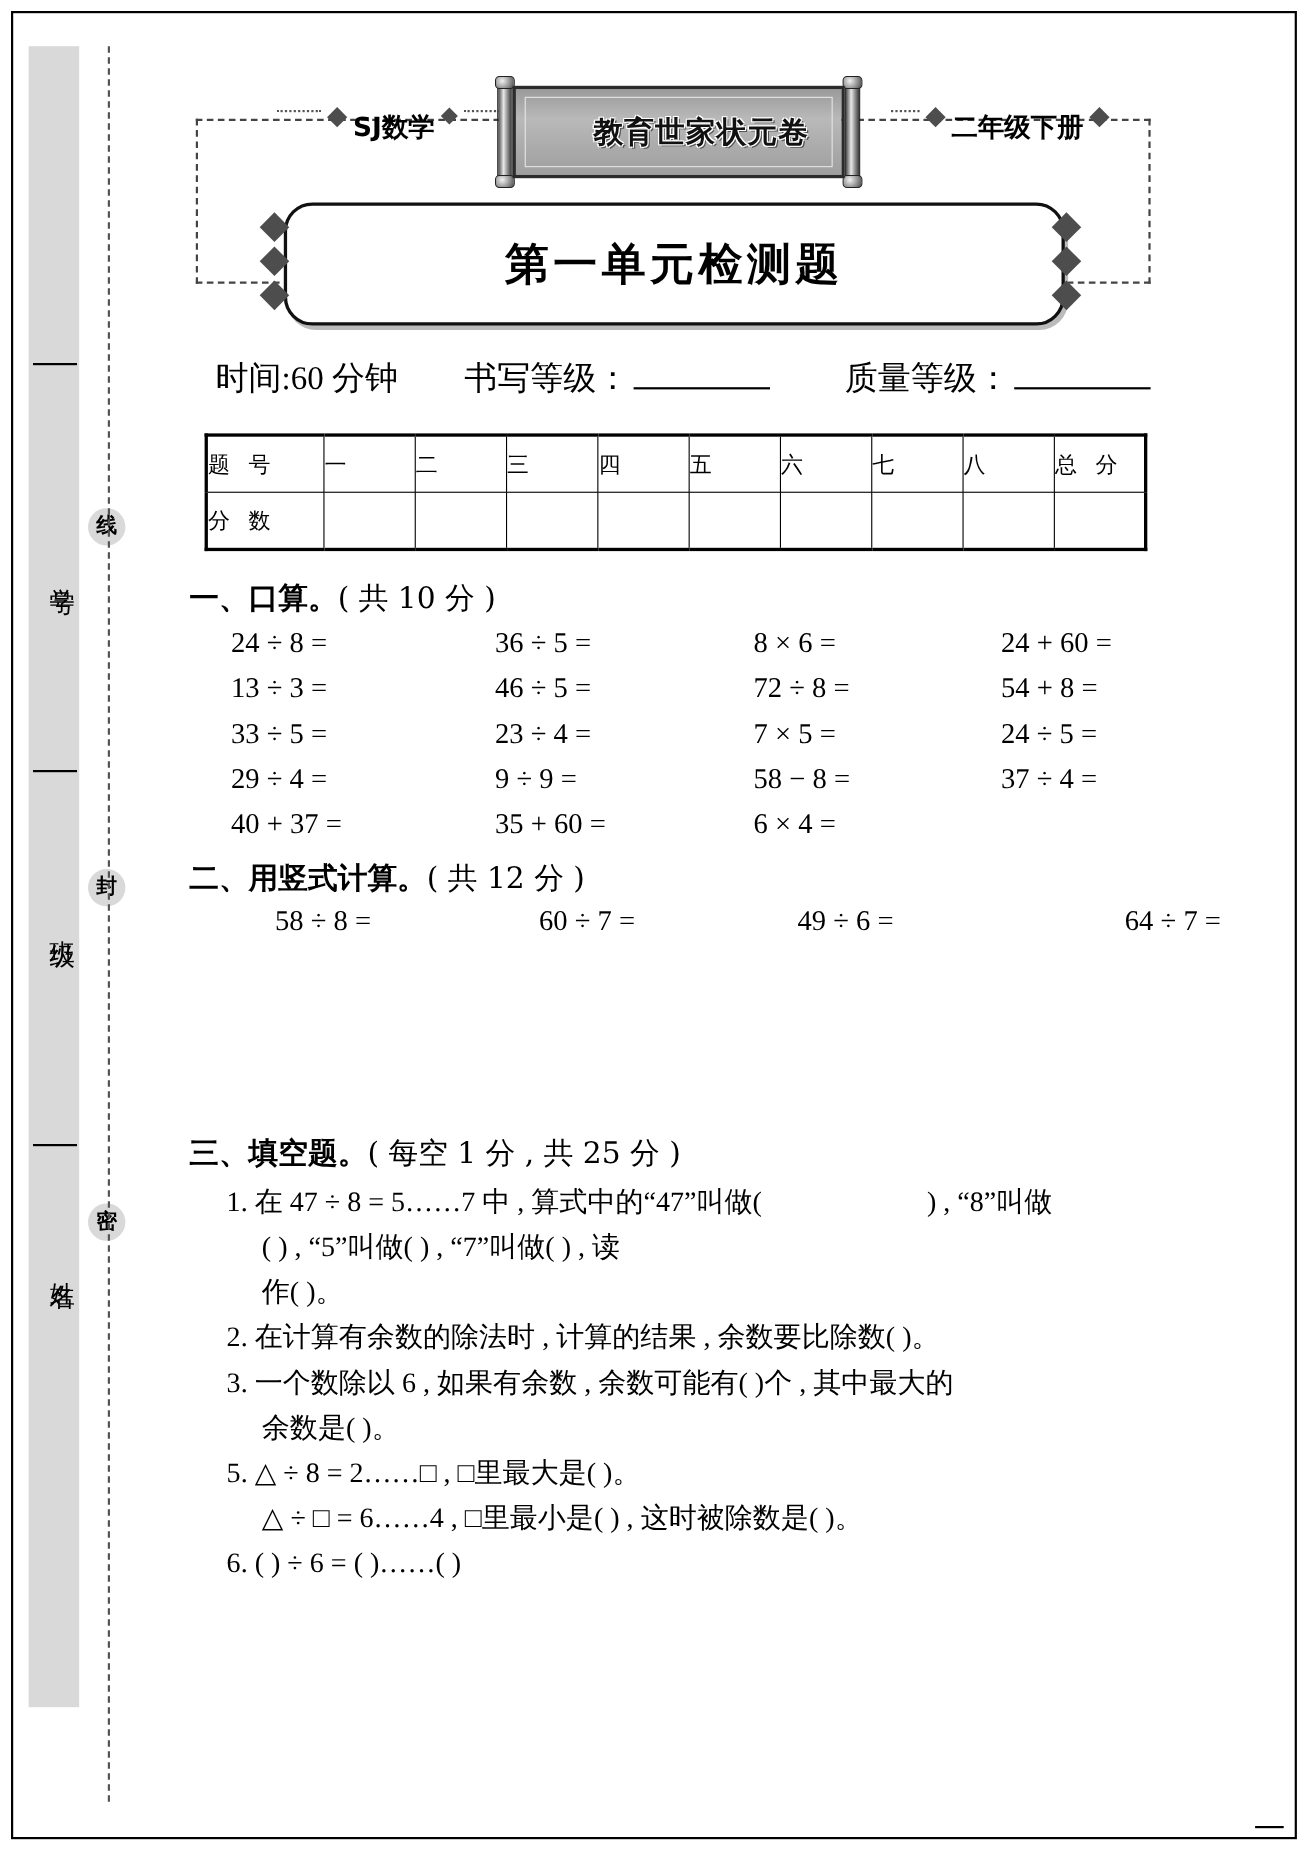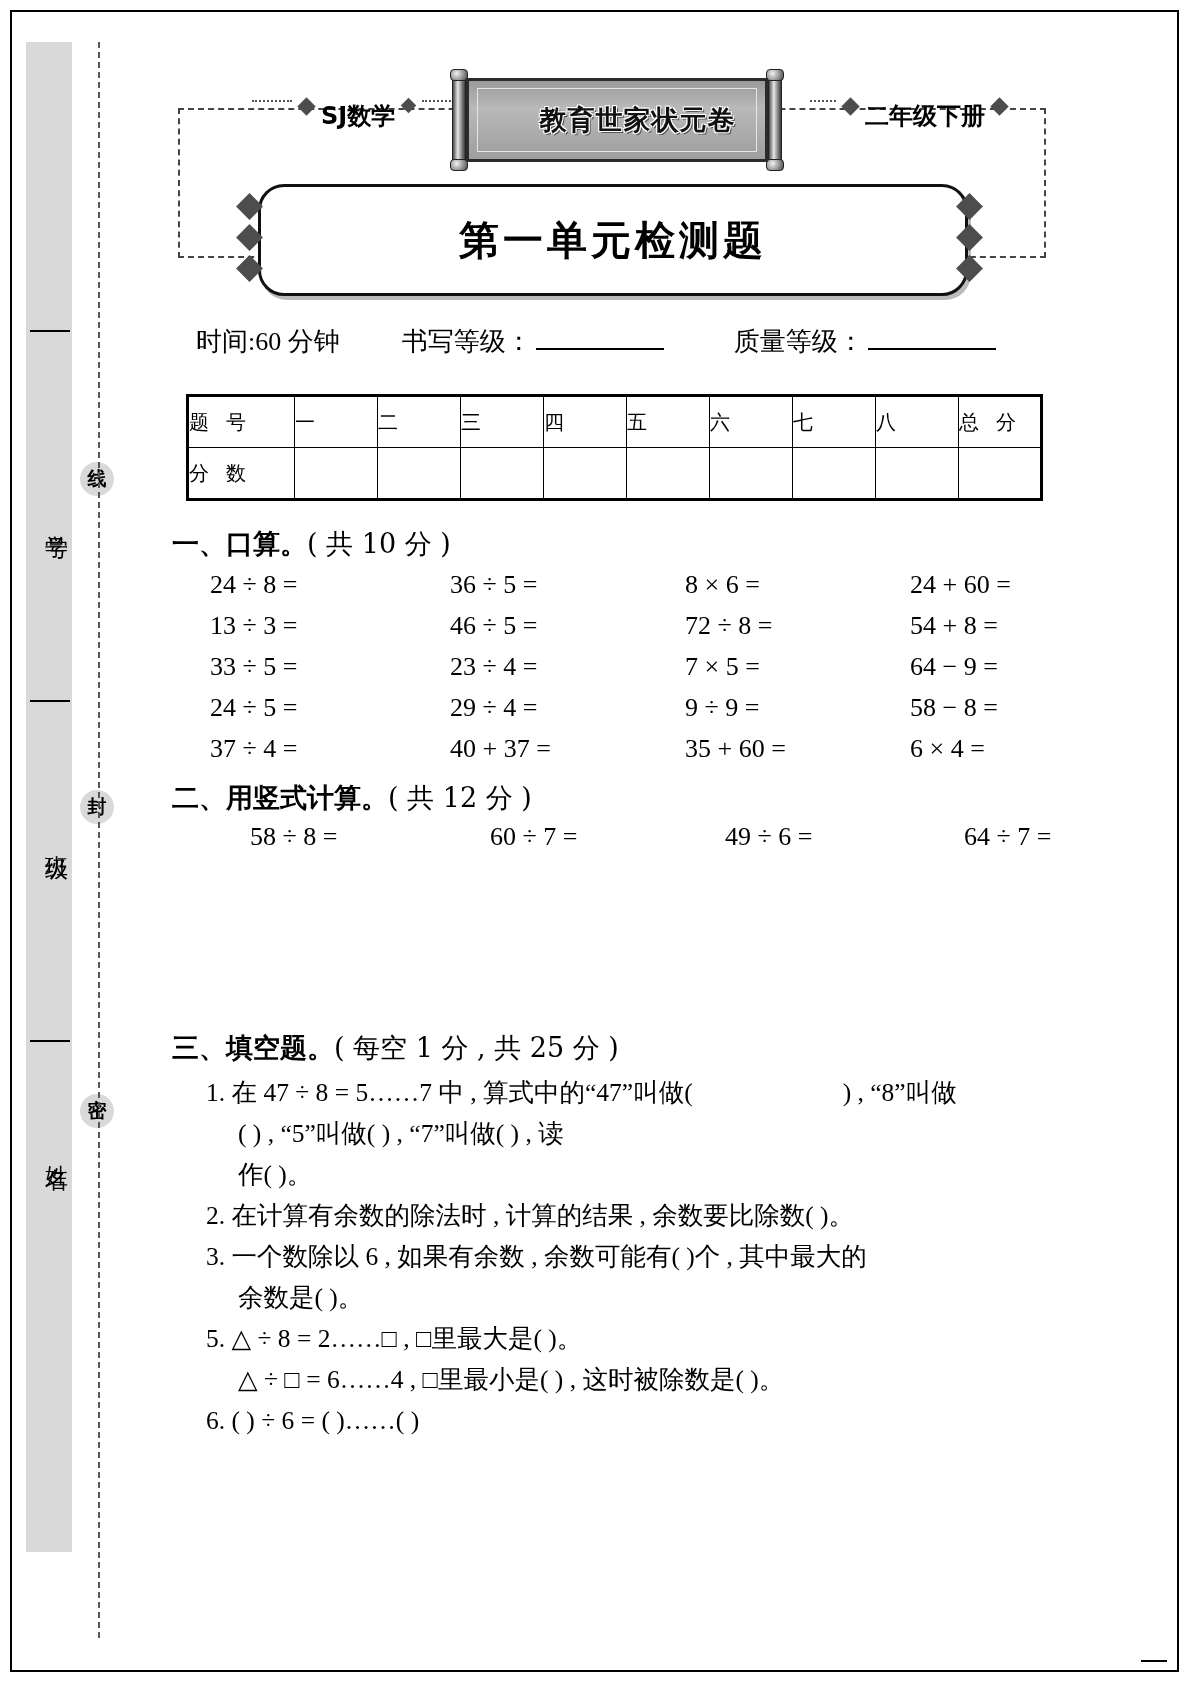--- a/index.html
+++ b/index.html
@@ -233,21 +233,21 @@
     transform: rotate(45deg);
     margin: 3px 0;
   }
 
   
   .meta-row {
     position: absolute;
     left: 196px;
     top: 324px;
     width: 850px;
-    font-size: 26px;
+    font-size: 30px;
     display: flex;
     align-items: baseline;
   }
   .meta-item { white-space: nowrap; }
   .meta-rule {
     display: inline-block;
     width: 128px;
     border-bottom: 2px solid #000;
     height: 1px;
     margin-left: 4px;
@@ -452,40 +452,39 @@
   <div class="cell">36 ÷ 5 =</div>
   <div class="cell">8 × 6 =</div>
   <div class="cell">24 + 60 =</div>
   <div class="cell">13 ÷ 3 =</div>
   <div class="cell">46 ÷ 5 =</div>
   <div class="cell">72 ÷ 8 =</div>
   <div class="cell">54 + 8 =</div>
   <div class="cell">33 ÷ 5 =</div>
   <div class="cell">23 ÷ 4 =</div>
   <div class="cell">7 × 5 =</div>
-  <div class="cell">64 − 9 =</div>
   <div class="cell">24 ÷ 5 =</div>
   <div class="cell">29 ÷ 4 =</div>
   <div class="cell">9 ÷ 9 =</div>
   <div class="cell">58 − 8 =</div>
   <div class="cell">37 ÷ 4 =</div>
   <div class="cell">40 + 37 =</div>
   <div class="cell">35 + 60 =</div>
   <div class="cell">6 × 4 =</div>
 </div>
 
 <div class="sec-head" style="left:172px;top:780px;">
   <span>二、</span><span>用竖式计算。</span><span class="pt">( 共 12 分 )</span>
 </div>
 
 <div class="vert-row" style="left:210px;top:822px;">
   <div class="cell">58 ÷ 8 =</div>
   <div class="cell">60 ÷ 7 =</div>
   <div class="cell">49 ÷ 6 =</div>
-  <div class="cell" style="padding-left:14px;">64 ÷ 7 =</div>
+  <div class="cell" style="padding-left:14px;text-align:right;">64 ÷ 7 =</div>
 </div>
 
 <div style="position:absolute;left:210px;top:870px;width:830px;height:130px;"></div>
 
 <div class="sec-head" style="left:172px;top:1030px;">
   <span>三、</span><span>填空题。</span><span class="pt">( 每空 1 分 , 共 25 分 )</span>
 </div>
 
 <div class="fib" style="top:1072px;">
 

